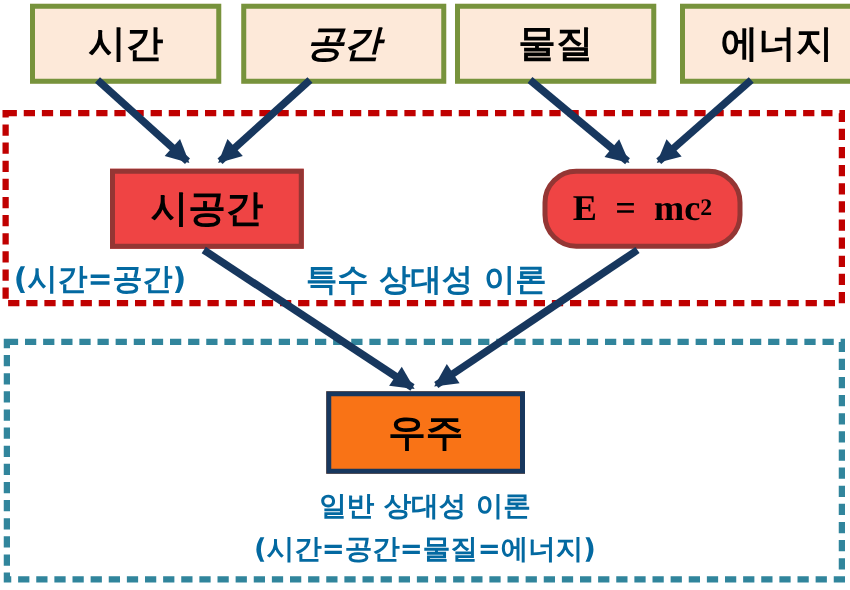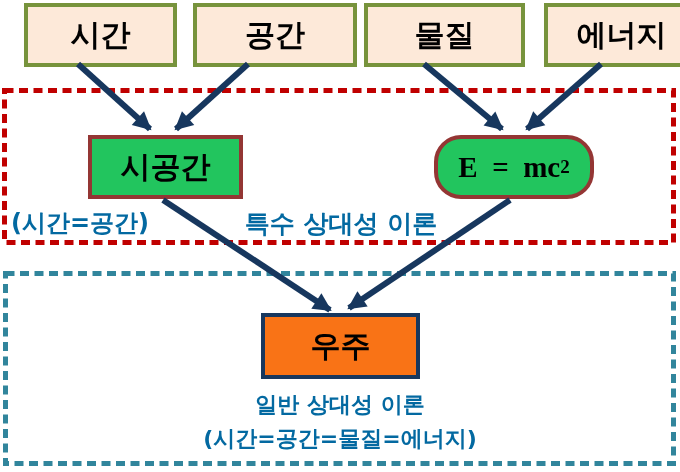--- a/index.html
+++ b/index.html
@@ -41,21 +41,21 @@
     height: 64px;
     border: 4px solid #77933C;
     background: #FDE9D9;
     font-size: 30px;
     margin-left: 21px;
   }
   .mid-box {
     top: 135px;
     height: 64px;
     border: 4px solid #943634;
-    background: #22c55e;
+    background: #ef4444;
     font-size: 30px;
   }
   .formula {
     font-family: "Liberation Serif", "DejaVu Serif", serif;
     font-size: 29px;
     white-space: pre;
   }
   .formula sup {
     font-size: 19px;
     line-height: 0;
@@ -85,21 +85,21 @@
 <div class="canvas">
 
   <svg class="layer" id="zones-layer">
     <rect x="4.5" y="90.5" width="669" height="152" fill="none" stroke="#C00000" stroke-width="5" stroke-dasharray="9,5.5"></rect>
     <rect x="5.5" y="273.5" width="668" height="190" fill="none" stroke="#31859C" stroke-width="5" stroke-dasharray="9,5.5"></rect>
   </svg>
 
   <div class="node top-box" style="left:3px;   width:153px;">
     <span>시간</span>
   </div>
-  <div class="node top-box" style="left:172px; width:164px;">
+  <div class="node top-box" style="left:172px; width:164px;font-style:italic;">
     <span>공간</span>
   </div>
   <div class="node top-box" style="left:343px; width:161px;">
     <span>물질</span>
   </div>
   <div class="node top-box" style="left:523px; width:155px;">
     <span>에너지</span>
   </div>
 
   <div class="node mid-box" style="left:88px; width:155px;">

